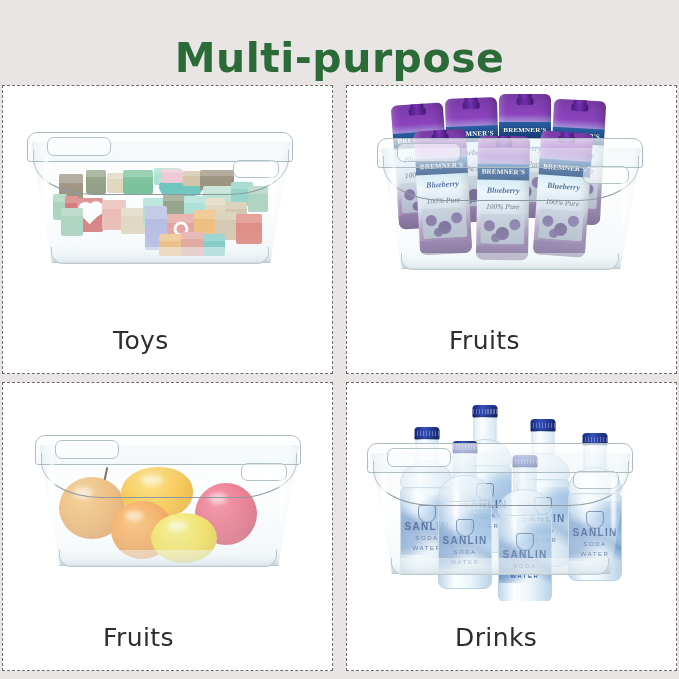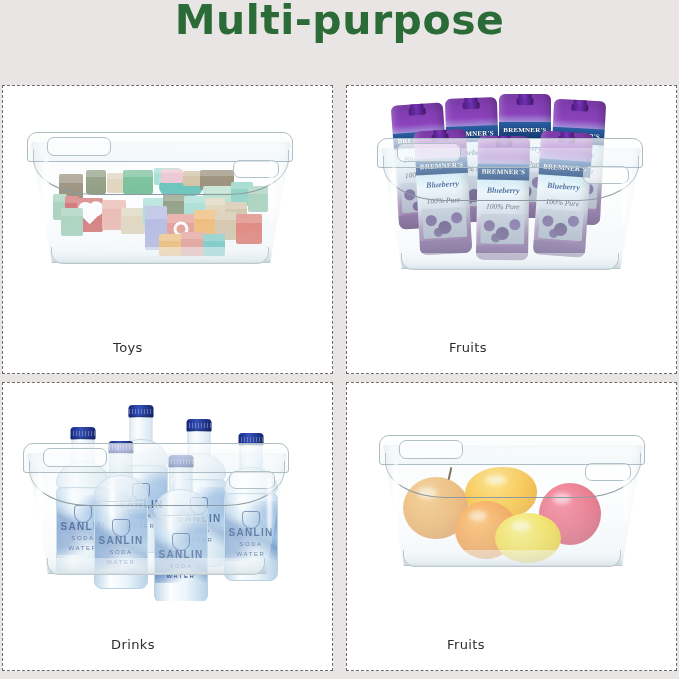--- a/index.html
+++ b/index.html
@@ -20,21 +20,21 @@
     background: #e9e5e4;
   }
 
   
   .header {
     position: absolute;
     left: 0; top: 0;
     width: 679px;
     height: 85px;
     display: flex;
-    align-items: flex-start;
+    align-items: flex-end;
     justify-content: center;
     background: #e9e5e4;
   }
   .header-title {
     font-family: "DejaVu Sans", sans-serif;
     font-size: 41px;
     font-weight: bold;
     color: #2a6b37;
     letter-spacing: 0.5px;
     line-height: 1;
@@ -66,21 +66,21 @@
     left: 0; top: 0;
     width: 100%;
     height: 76%;
     overflow: hidden;
   }
   .cell-label {
     position: absolute;
     left: 38px;
     bottom: 18px;
     font-family: "DejaVu Sans", sans-serif;
-    font-size: 13px;
+    font-size: 25px;
     color: #2d2d2d;
     letter-spacing: 0.4px;
   }
 
   
   .bin {
     position: absolute;
     width: 270px;
     height: 150px;
   }
@@ -541,20 +541,61 @@
           <div class="bin-front-lip"></div>
           <div class="bin-glint" style="left:16px; top:44px; width:6px; height:66px;"></div>
           <div class="bin-glint" style="left:246px; top:48px; width:5px; height:58px;"></div>
         </div>
       </div>
       <div class="cell-label" style="left:102px;">Fruits</div>
     </div>
 
     <div class="cell">
       <div class="cell-photo">
+        <div class="bin" style="left:30px; top:36px;">
+
+          <div class="fruits">
+            <div class="fruit" style="left:4px;  top:16px; width:66px; height:62px;
+                 background:radial-gradient(circle at 35% 30%, #f3c57a, #e8a553 55%, #cf7d3a 100%);">
+              <div class="fruit-stem" style="left:46px; top:-10px;"></div>
+              <div class="sheen" style="left:14px; top:10px; width:20px; height:12px;"></div>
+            </div>
+            <div class="fruit" style="left:66px; top:6px; width:72px; height:52px; border-radius:50% 46% 50% 50%;
+                 background:radial-gradient(circle at 40% 30%, #ffd95e, #f7b722 55%, #e09309 100%);">
+              <div class="sheen" style="left:20px; top:8px; width:22px; height:10px;"></div>
+            </div>
+            <div class="fruit" style="left:56px; top:40px; width:62px; height:58px;
+                 background:radial-gradient(circle at 38% 32%, #ffb44f, #f18b26 55%, #d96c10 100%);">
+              <div class="sheen" style="left:14px; top:10px; width:18px; height:10px;"></div>
+            </div>
+            <div class="fruit" style="left:140px; top:22px; width:62px; height:62px;
+                 background:radial-gradient(circle at 36% 28%, #f8748c, #e04a63 55%, #b82a45 100%);">
+              <div class="sheen" style="left:14px; top:10px; width:18px; height:11px;"></div>
+            </div>
+            <div class="fruit" style="left:96px; top:52px; width:66px; height:50px; border-radius:50%;
+                 background:radial-gradient(circle at 38% 28%, #faef6a, #f2d51e 55%, #d4b300 100%);">
+              <div class="sheen" style="left:16px; top:8px; width:20px; height:10px;"></div>
+            </div>
+          </div>
+
+          <div class="bin-body"></div>
+          <div class="bin-rim"></div>
+          <div class="bin-notch"></div>
+          <div class="bin-notch right"></div>
+          <div class="bin-wire"></div>
+          <div class="bin-front-lip"></div>
+          <div class="bin-glint" style="left:16px; top:42px; width:6px; height:66px;"></div>
+          <div class="bin-glint" style="left:246px; top:46px; width:5px; height:58px;"></div>
+        </div>
+      </div>
+      <div class="cell-label" style="left:100px;">Fruits</div>
+    </div>
+
+    <div class="cell">
+      <div class="cell-photo">
         <div class="bin" style="left:18px; top:44px;">
 
           <div class="bottles">
 
             <div class="bottle" style="left:20px;  top:22px;">
               <div class="btl-cap"></div>
               <div class="btl-neck"></div>
               <div class="btl-shoulder"></div>
               <div class="btl-body">
                 <div class="btl-swirl"></div>
@@ -639,55 +680,14 @@
           <div class="bin-notch right"></div>
           <div class="bin-wire"></div>
           <div class="bin-front-lip"></div>
           <div class="bin-glint" style="left:16px; top:46px; width:6px; height:60px;"></div>
           <div class="bin-glint" style="left:246px; top:50px; width:5px; height:54px;"></div>
         </div>
       </div>
       <div class="cell-label" style="left:108px;">Drinks</div>
     </div>
 
-    <div class="cell">
-      <div class="cell-photo">
-        <div class="bin" style="left:30px; top:36px;">
-
-          <div class="fruits">
-            <div class="fruit" style="left:4px;  top:16px; width:66px; height:62px;
-                 background:radial-gradient(circle at 35% 30%, #f3c57a, #e8a553 55%, #cf7d3a 100%);">
-              <div class="fruit-stem" style="left:46px; top:-10px;"></div>
-              <div class="sheen" style="left:14px; top:10px; width:20px; height:12px;"></div>
-            </div>
-            <div class="fruit" style="left:66px; top:6px; width:72px; height:52px; border-radius:50% 46% 50% 50%;
-                 background:radial-gradient(circle at 40% 30%, #ffd95e, #f7b722 55%, #e09309 100%);">
-              <div class="sheen" style="left:20px; top:8px; width:22px; height:10px;"></div>
-            </div>
-            <div class="fruit" style="left:56px; top:40px; width:62px; height:58px;
-                 background:radial-gradient(circle at 38% 32%, #ffb44f, #f18b26 55%, #d96c10 100%);">
-              <div class="sheen" style="left:14px; top:10px; width:18px; height:10px;"></div>
-            </div>
-            <div class="fruit" style="left:140px; top:22px; width:62px; height:62px;
-                 background:radial-gradient(circle at 36% 28%, #f8748c, #e04a63 55%, #b82a45 100%);">
-              <div class="sheen" style="left:14px; top:10px; width:18px; height:11px;"></div>
-            </div>
-            <div class="fruit" style="left:96px; top:52px; width:66px; height:50px; border-radius:50%;
-                 background:radial-gradient(circle at 38% 28%, #faef6a, #f2d51e 55%, #d4b300 100%);">
-              <div class="sheen" style="left:16px; top:8px; width:20px; height:10px;"></div>
-            </div>
-          </div>
-
-          <div class="bin-body"></div>
-          <div class="bin-rim"></div>
-          <div class="bin-notch"></div>
-          <div class="bin-notch right"></div>
-          <div class="bin-wire"></div>
-          <div class="bin-front-lip"></div>
-          <div class="bin-glint" style="left:16px; top:42px; width:6px; height:66px;"></div>
-          <div class="bin-glint" style="left:246px; top:46px; width:5px; height:58px;"></div>
-        </div>
-      </div>
-      <div class="cell-label" style="left:100px;">Fruits</div>
-    </div>
-
   </div>
 </div>
 
 </body></html>

